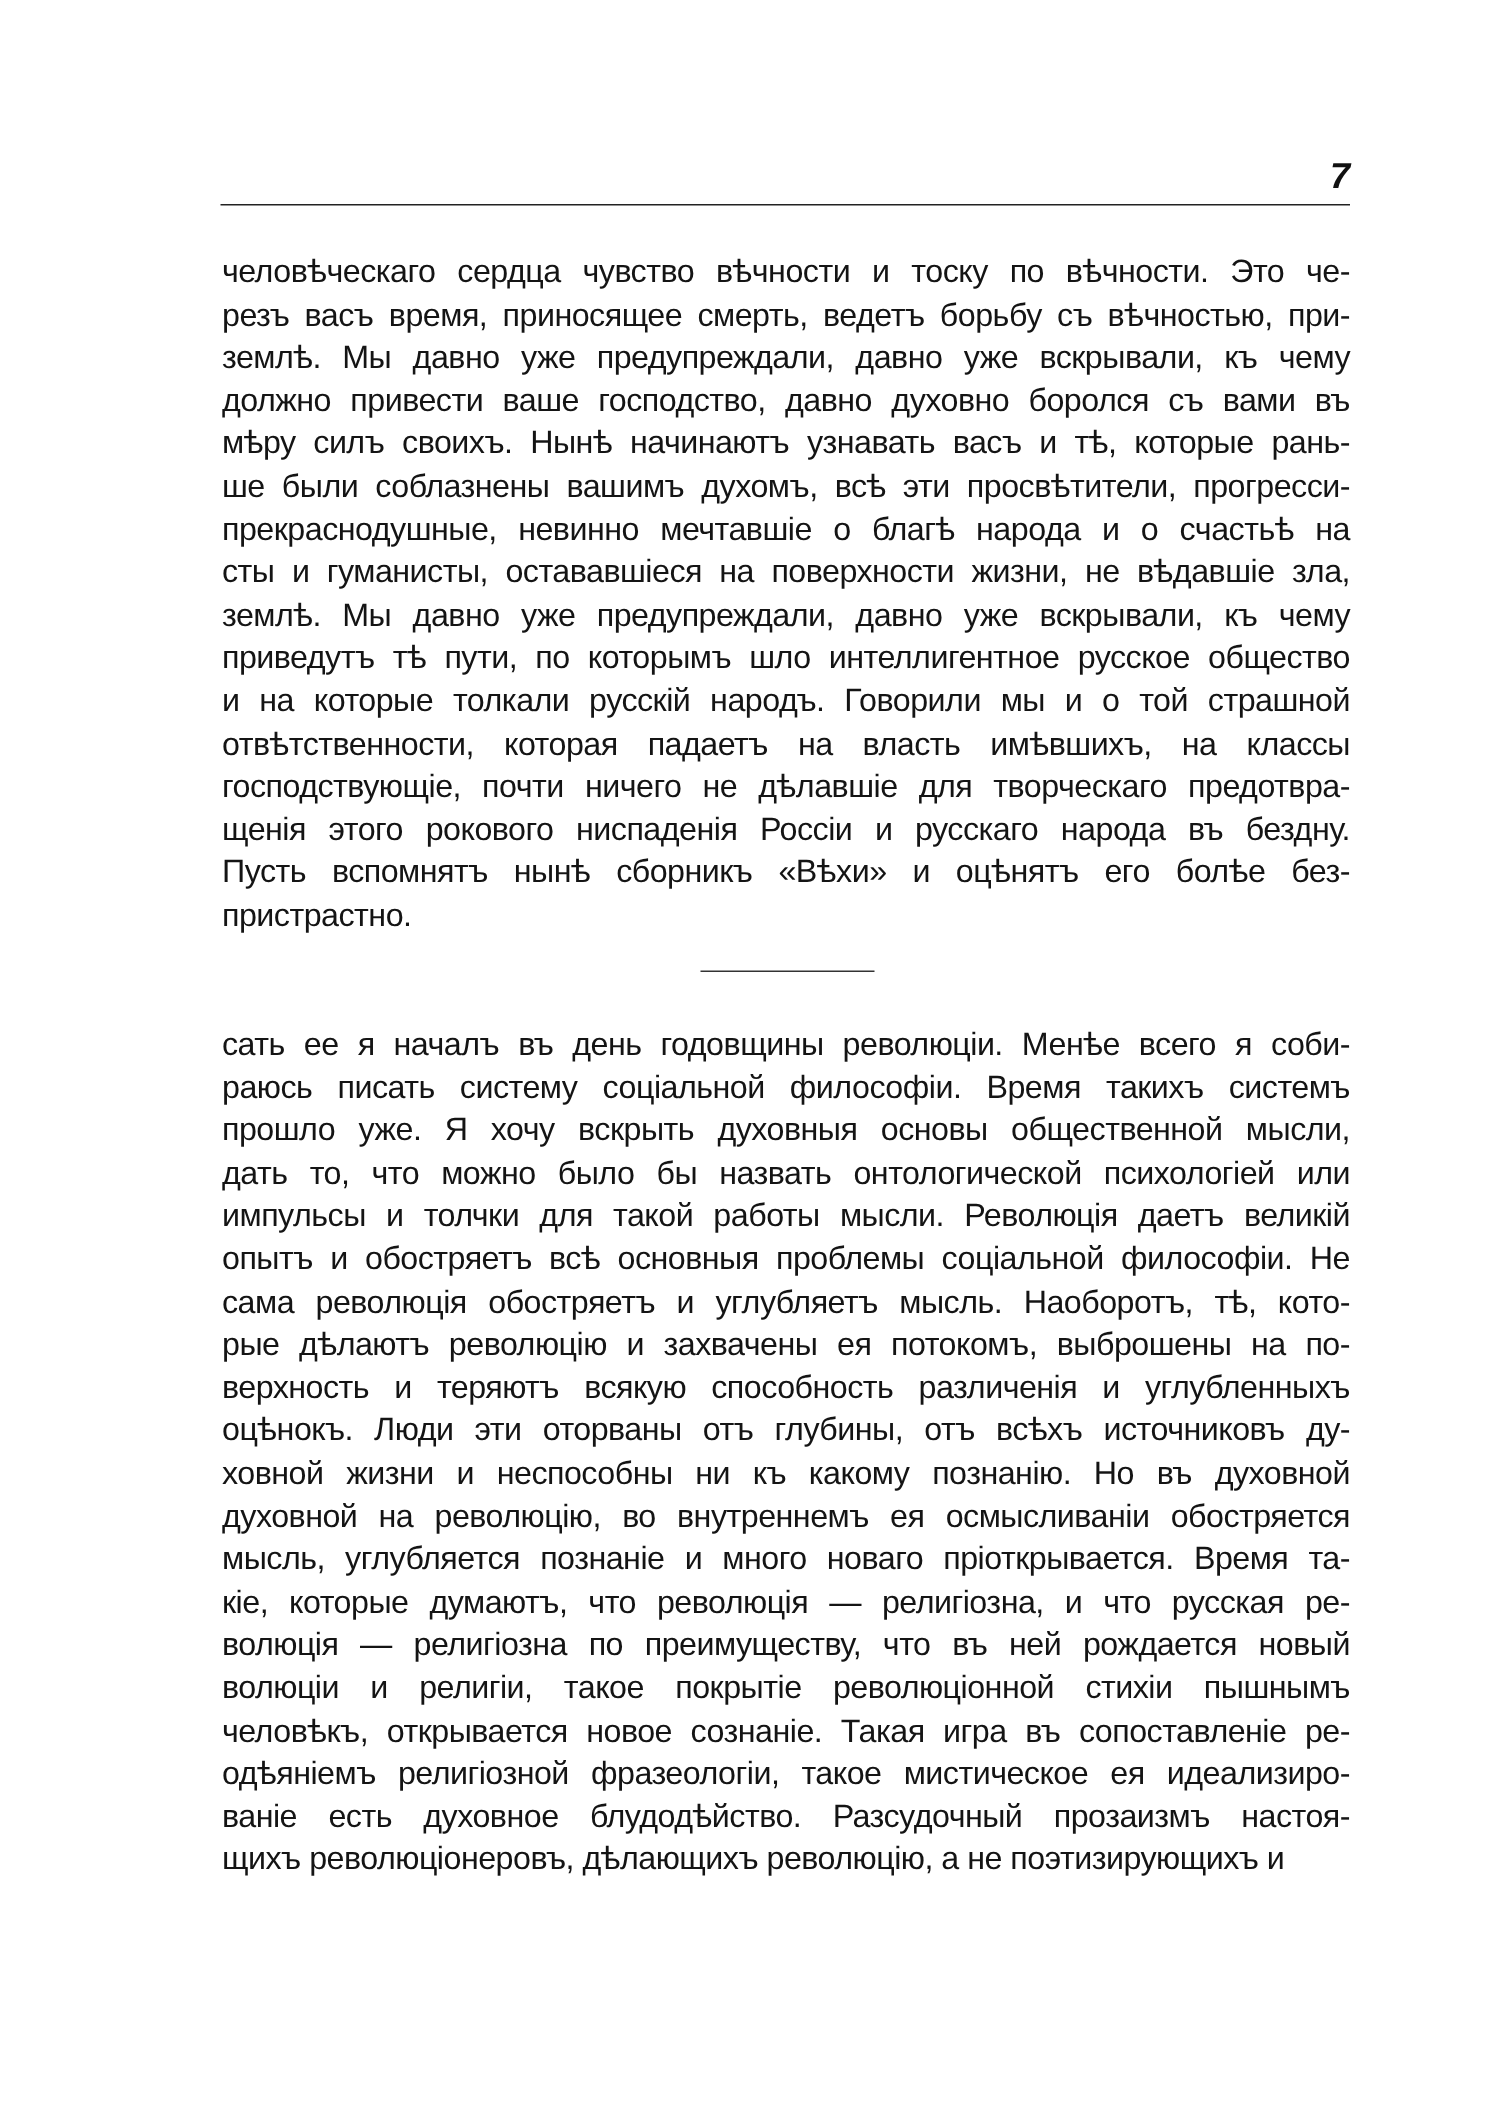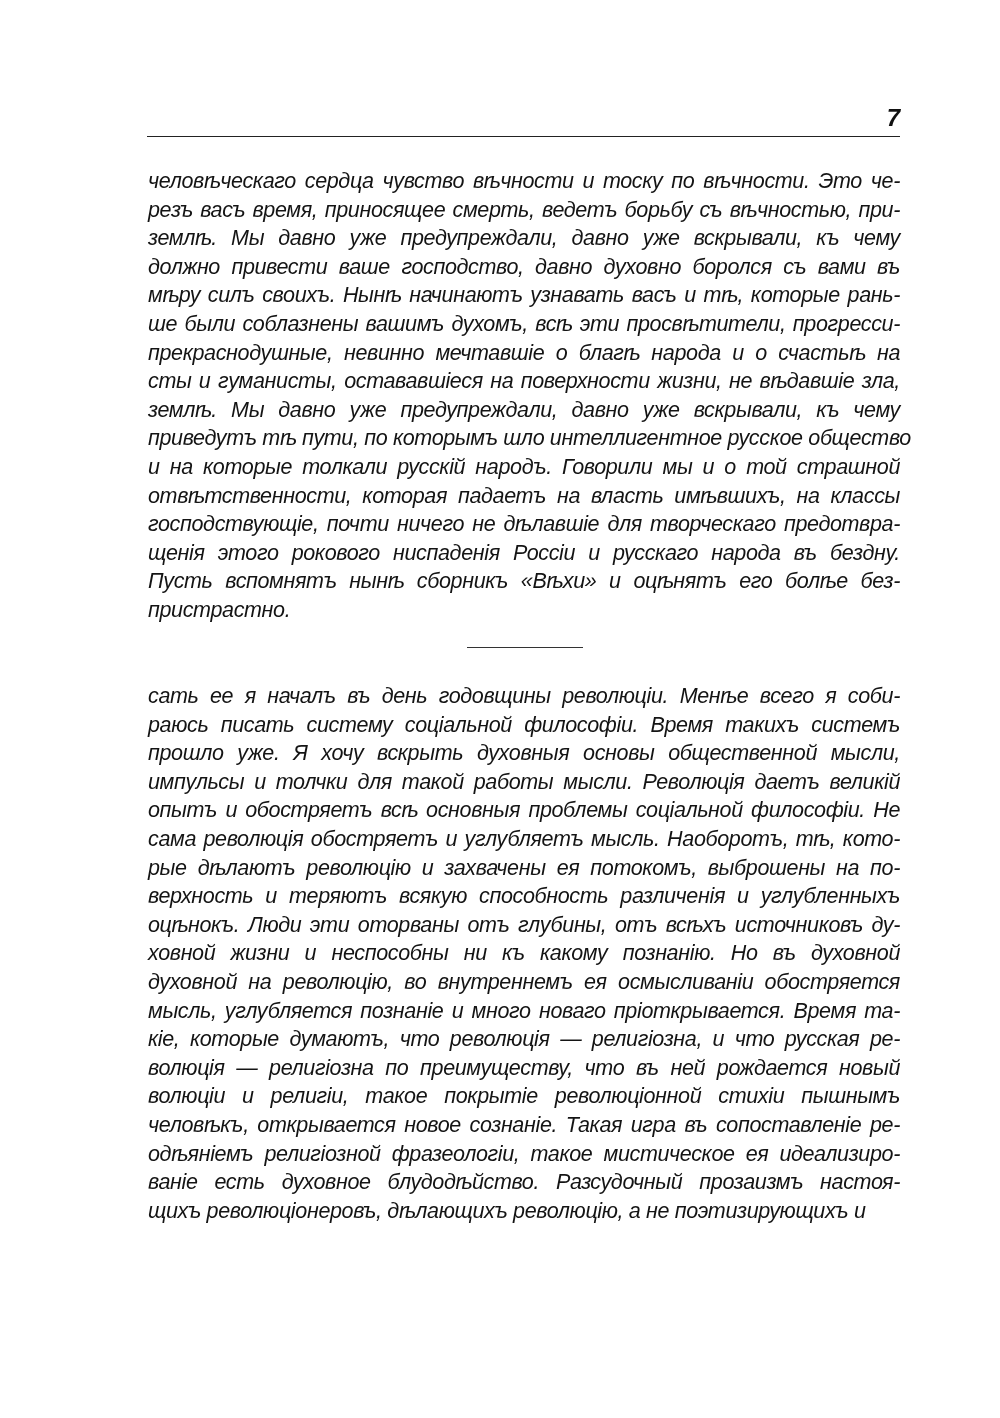--- a/index.html
+++ b/index.html
@@ -23,21 +23,20 @@
   .text-block {
     position: absolute; left: 148px; width: 752px;
   }
   .line {
     display: block; height: 28.6px; line-height: 28.6px;
     font-family: "Liberation Sans Narrow", "Liberation Sans", sans-serif;
     font-size: 21.5px; white-space: nowrap;
     text-align: justify; text-align-last: justify;
     letter-spacing: -0.35px;
     transform-origin: left center;
-    font-style: italic;
   }
   .line.last { text-align-last: left; }
   .line.indent { padding-left: 28px; }
   #para1 { top: 167px; }
   #para2 { top: 682px; }
   .divider {
     position: absolute; left: 467px; top: 647px; width: 116px; height: 0;
     border-top: 1.5px solid #333;
   }
 </style>
@@ -66,20 +65,21 @@
       <span class="line" style="display: block;">Пусть вспомнятъ нынѣ сборникъ «Вѣхи» и оцѣнятъ его болѣе без-</span>
       <span class="line last" style="display: block;">пристрастно.</span>
     </div>
 
   <div class="divider"></div>
 
   <div class="text-block" id="para2">
       <span class="line" style="display: block;">сать ее я началъ въ день годовщины революціи. Менѣе всего я соби-</span>
       <span class="line" style="display: block;">раюсь писать систему соціальной философіи. Время такихъ системъ</span>
       <span class="line" style="display: block;">прошло уже. Я хочу вскрыть духовныя основы общественной мысли,</span>
+      <span class="line" style="display: block;">дать то, что можно было бы назвать онтологической психологіей или</span>
       <span class="line" style="display: block;">импульсы и толчки для такой работы мысли. Революція даетъ великій</span>
       <span class="line" style="display: block;">опытъ и обостряетъ всѣ основныя проблемы соціальной философіи. Не</span>
       <span class="line" style="display: block;">сама революція обостряетъ и углубляетъ мысль. Наоборотъ, тѣ, кото-</span>
       <span class="line" style="display: block;">рые дѣлаютъ революцію и захвачены ея потокомъ, выброшены на по-</span>
       <span class="line" style="display: block;">верхность и теряютъ всякую способность различенія и углубленныхъ</span>
       <span class="line" style="display: block;">оцѣнокъ. Люди эти оторваны отъ глубины, отъ всѣхъ источниковъ ду-</span>
       <span class="line" style="display: block;">ховной жизни и неспособны ни къ какому познанію. Но въ духовной</span>
       <span class="line" style="display: block;">духовной на революцію, во внутреннемъ ея осмысливаніи обостряется</span>
       <span class="line" style="display: block;">мысль, углубляется познаніе и много новаго пріоткрывается. Время та-</span>
       <span class="line" style="display: block;">кіе, которые думаютъ, что революція — религіозна, и что русская ре-</span>

